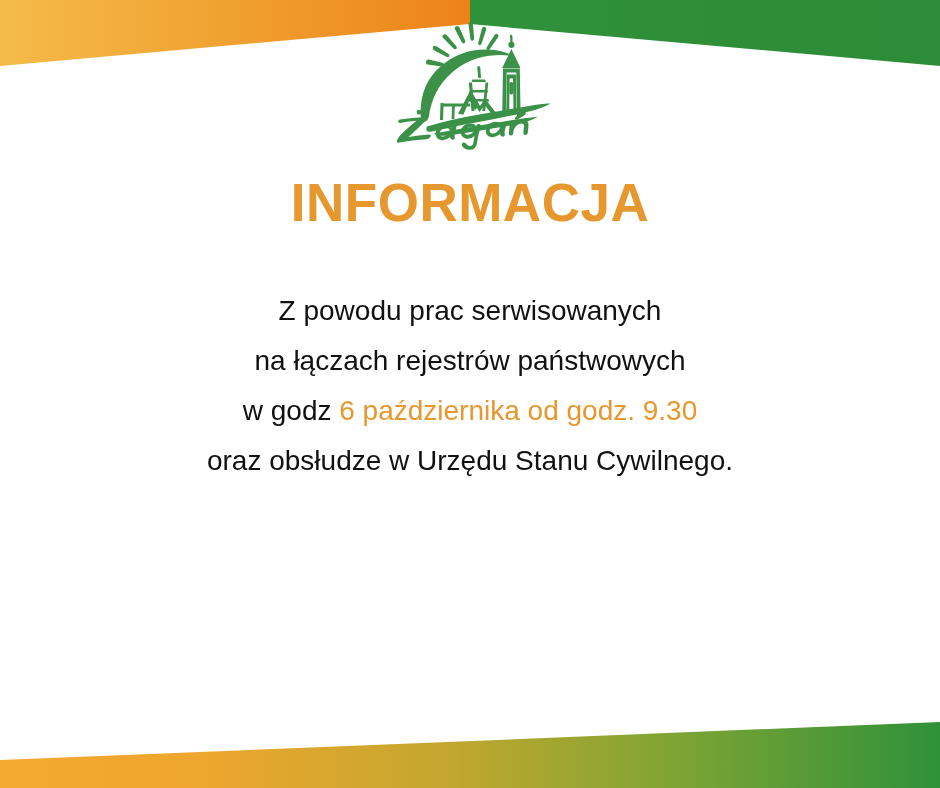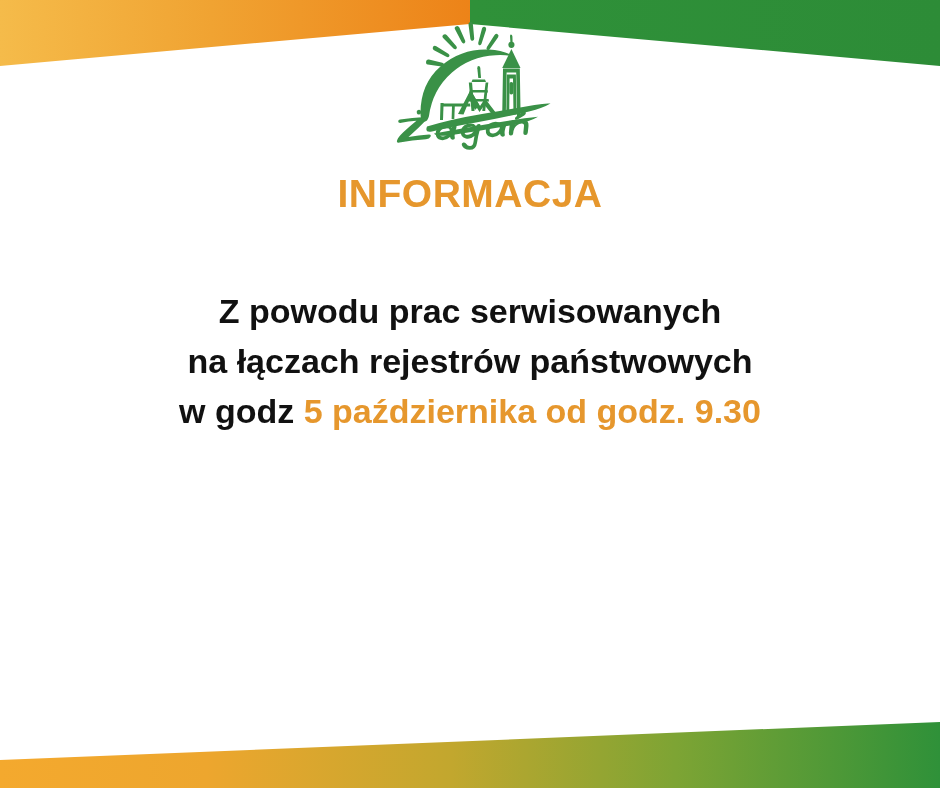--- a/index.html
+++ b/index.html
@@ -41,38 +41,38 @@
   }
   #logo-svg { display: block; }
 
   
   #headline {
     position: absolute;
     left: 0;
     top: 172px;
     width: 940px;
     text-align: center;
-    font-size: 39px;
+    font-size: 53px;
     font-weight: bold;
     letter-spacing: 0.5px;
     color: #e6972d;
     font-family: "Liberation Sans", sans-serif;
   }
 
   
   #body-copy {
     position: absolute;
     left: 0;
     top: 286px;
     width: 940px;
     text-align: center;
     color: #111111;
     font-family: "Liberation Sans", sans-serif;
-    font-weight: bold;
-    font-size: 34px;
+    font-weight: normal;
+    font-size: 28px;
     line-height: 50px;
   }
   #body-copy .line {
     display: block;
     white-space: nowrap;
   }
   #body-copy .spacer {
     display: block;
     height: 50px;
   }
@@ -171,17 +171,18 @@
         </g>
       </g>
     </svg>
   </div>
 
   <div id="headline">INFORMACJA</div>
 
   <div id="body-copy">
       <span class="line"><span>Z powodu prac serwisowanych</span></span>
       <span class="line"><span>na łączach rejestrów państwowych</span></span>
-      <span class="line"><span>w godz </span><span class="hl-orange">5 października od godz. 9.30</span></span>
+      <span class="line"><span>w godz </span><span class="hl-orange">6 października od godz. 9.30</span></span>
+      <span class="line"><span>oraz obsłudze w Urzędu Stanu Cywilnego.</span></span>
       <span class="spacer"></span>
     </div>
 
 </div>
 
 </body></html>

